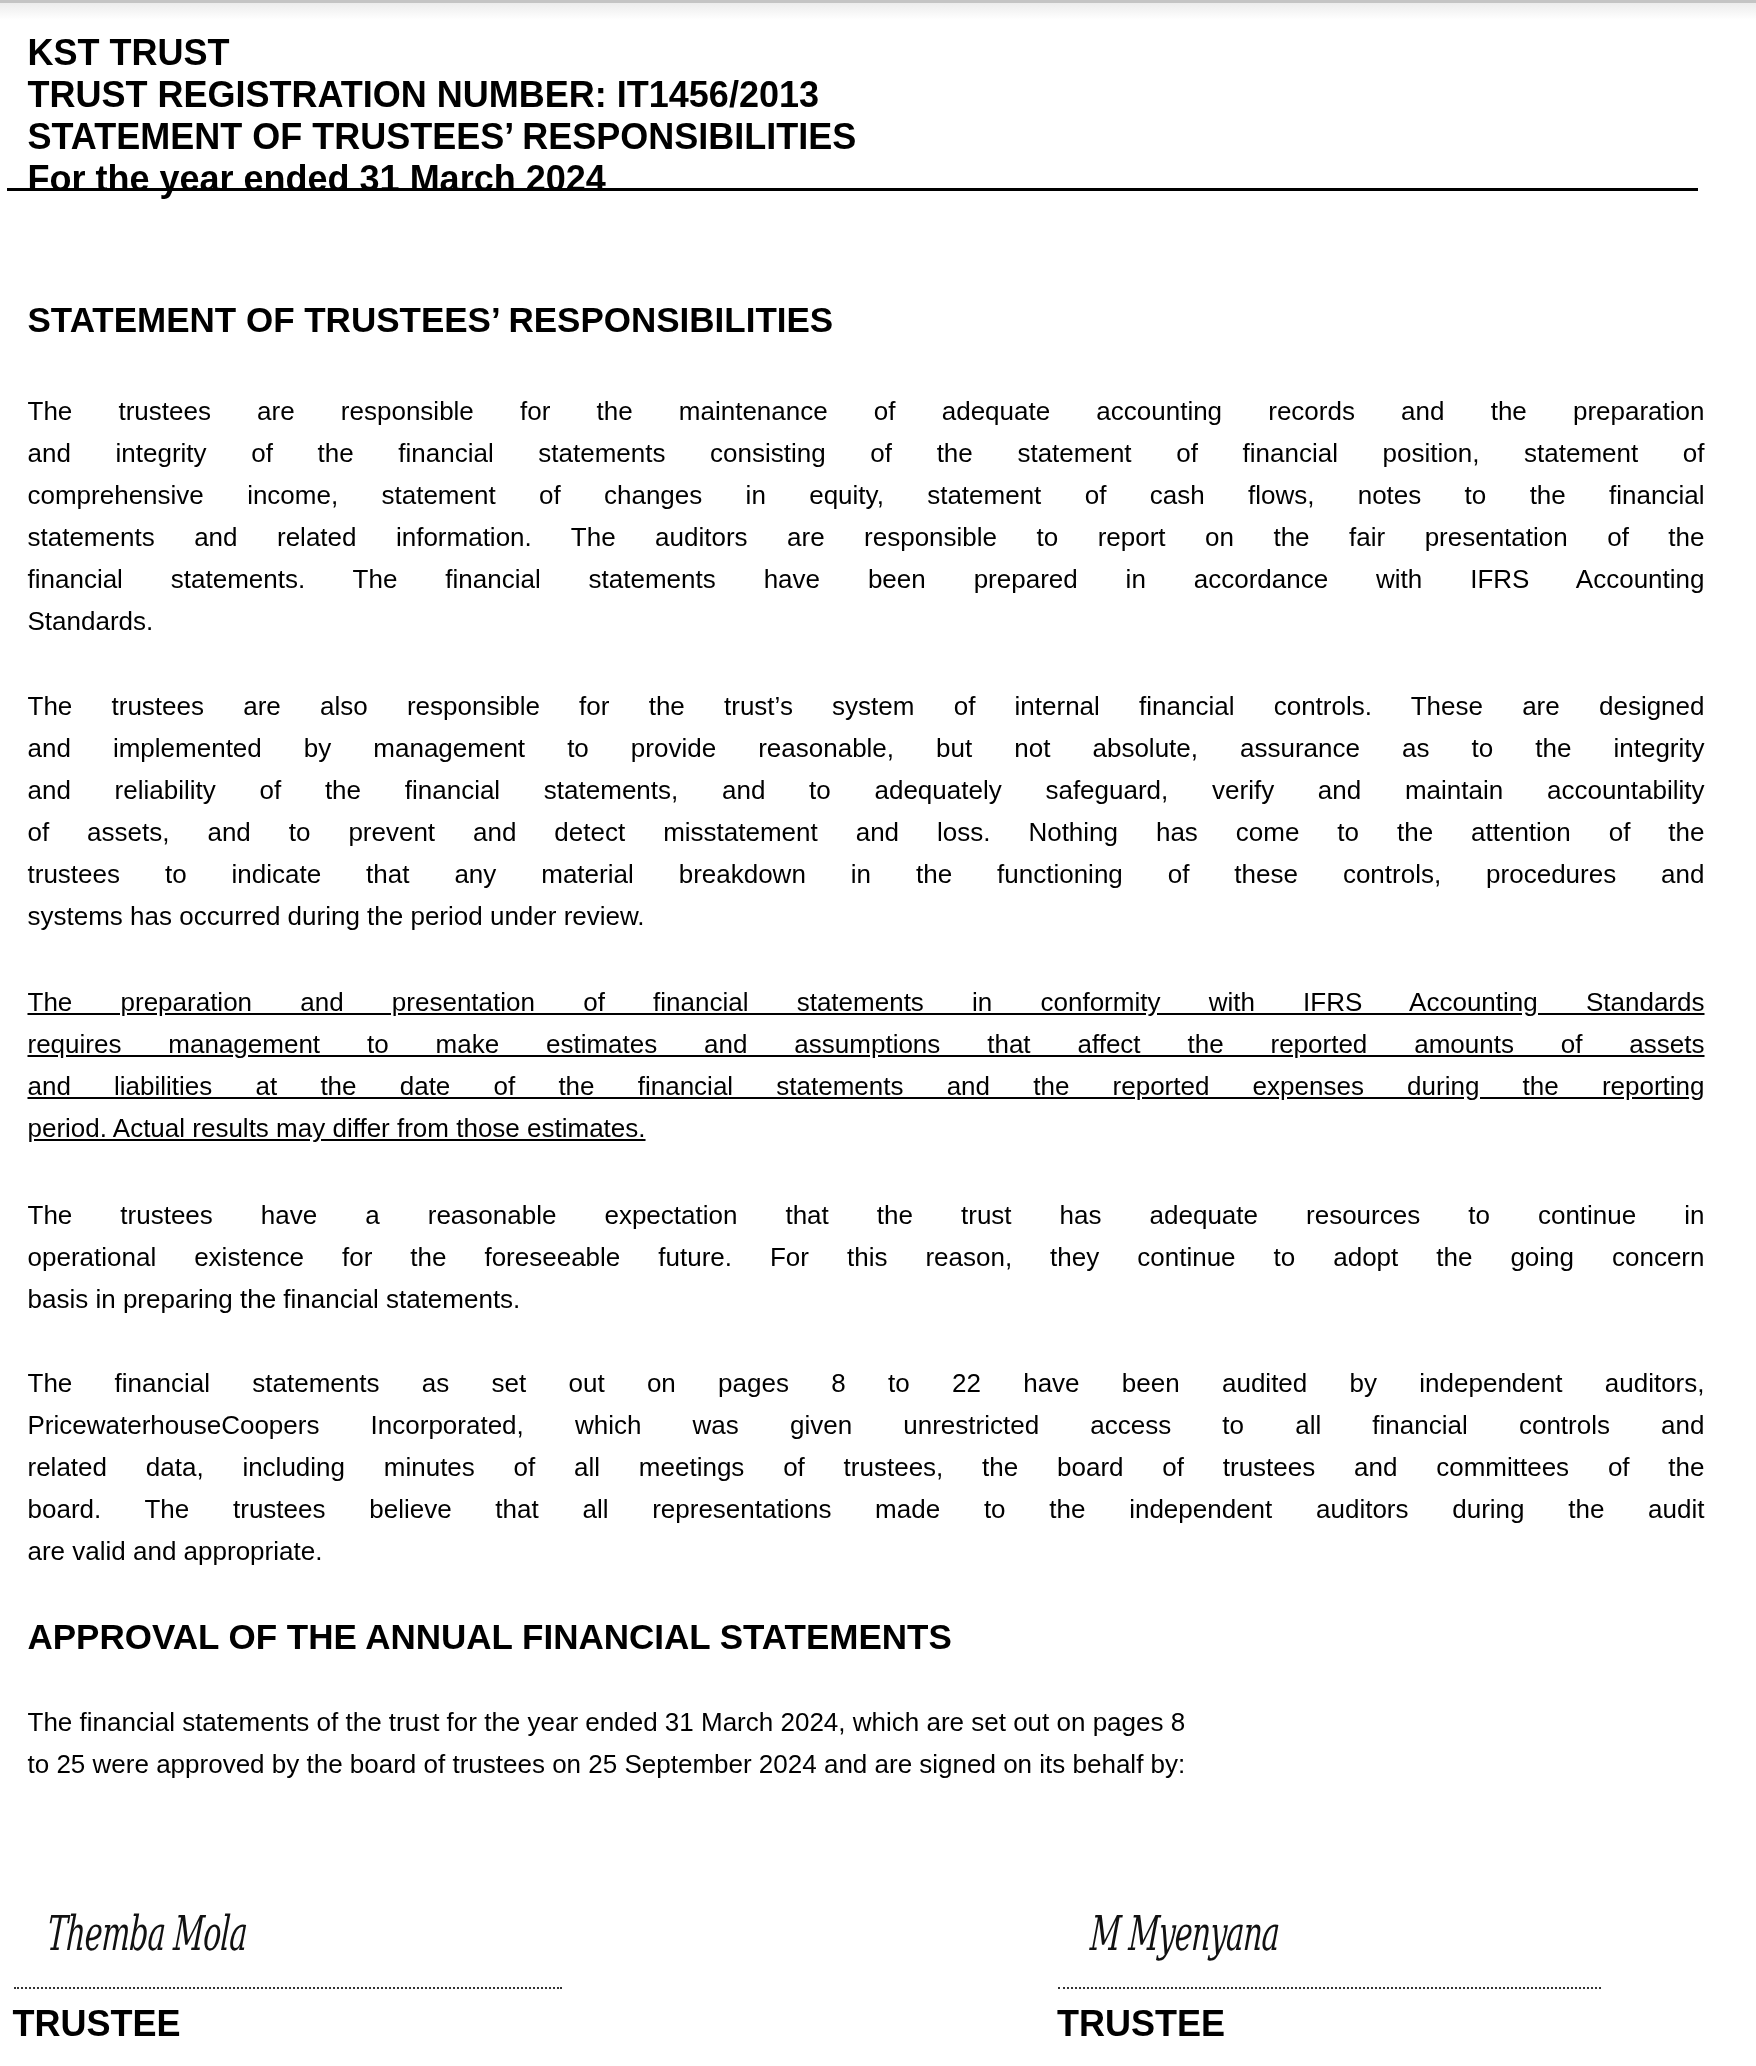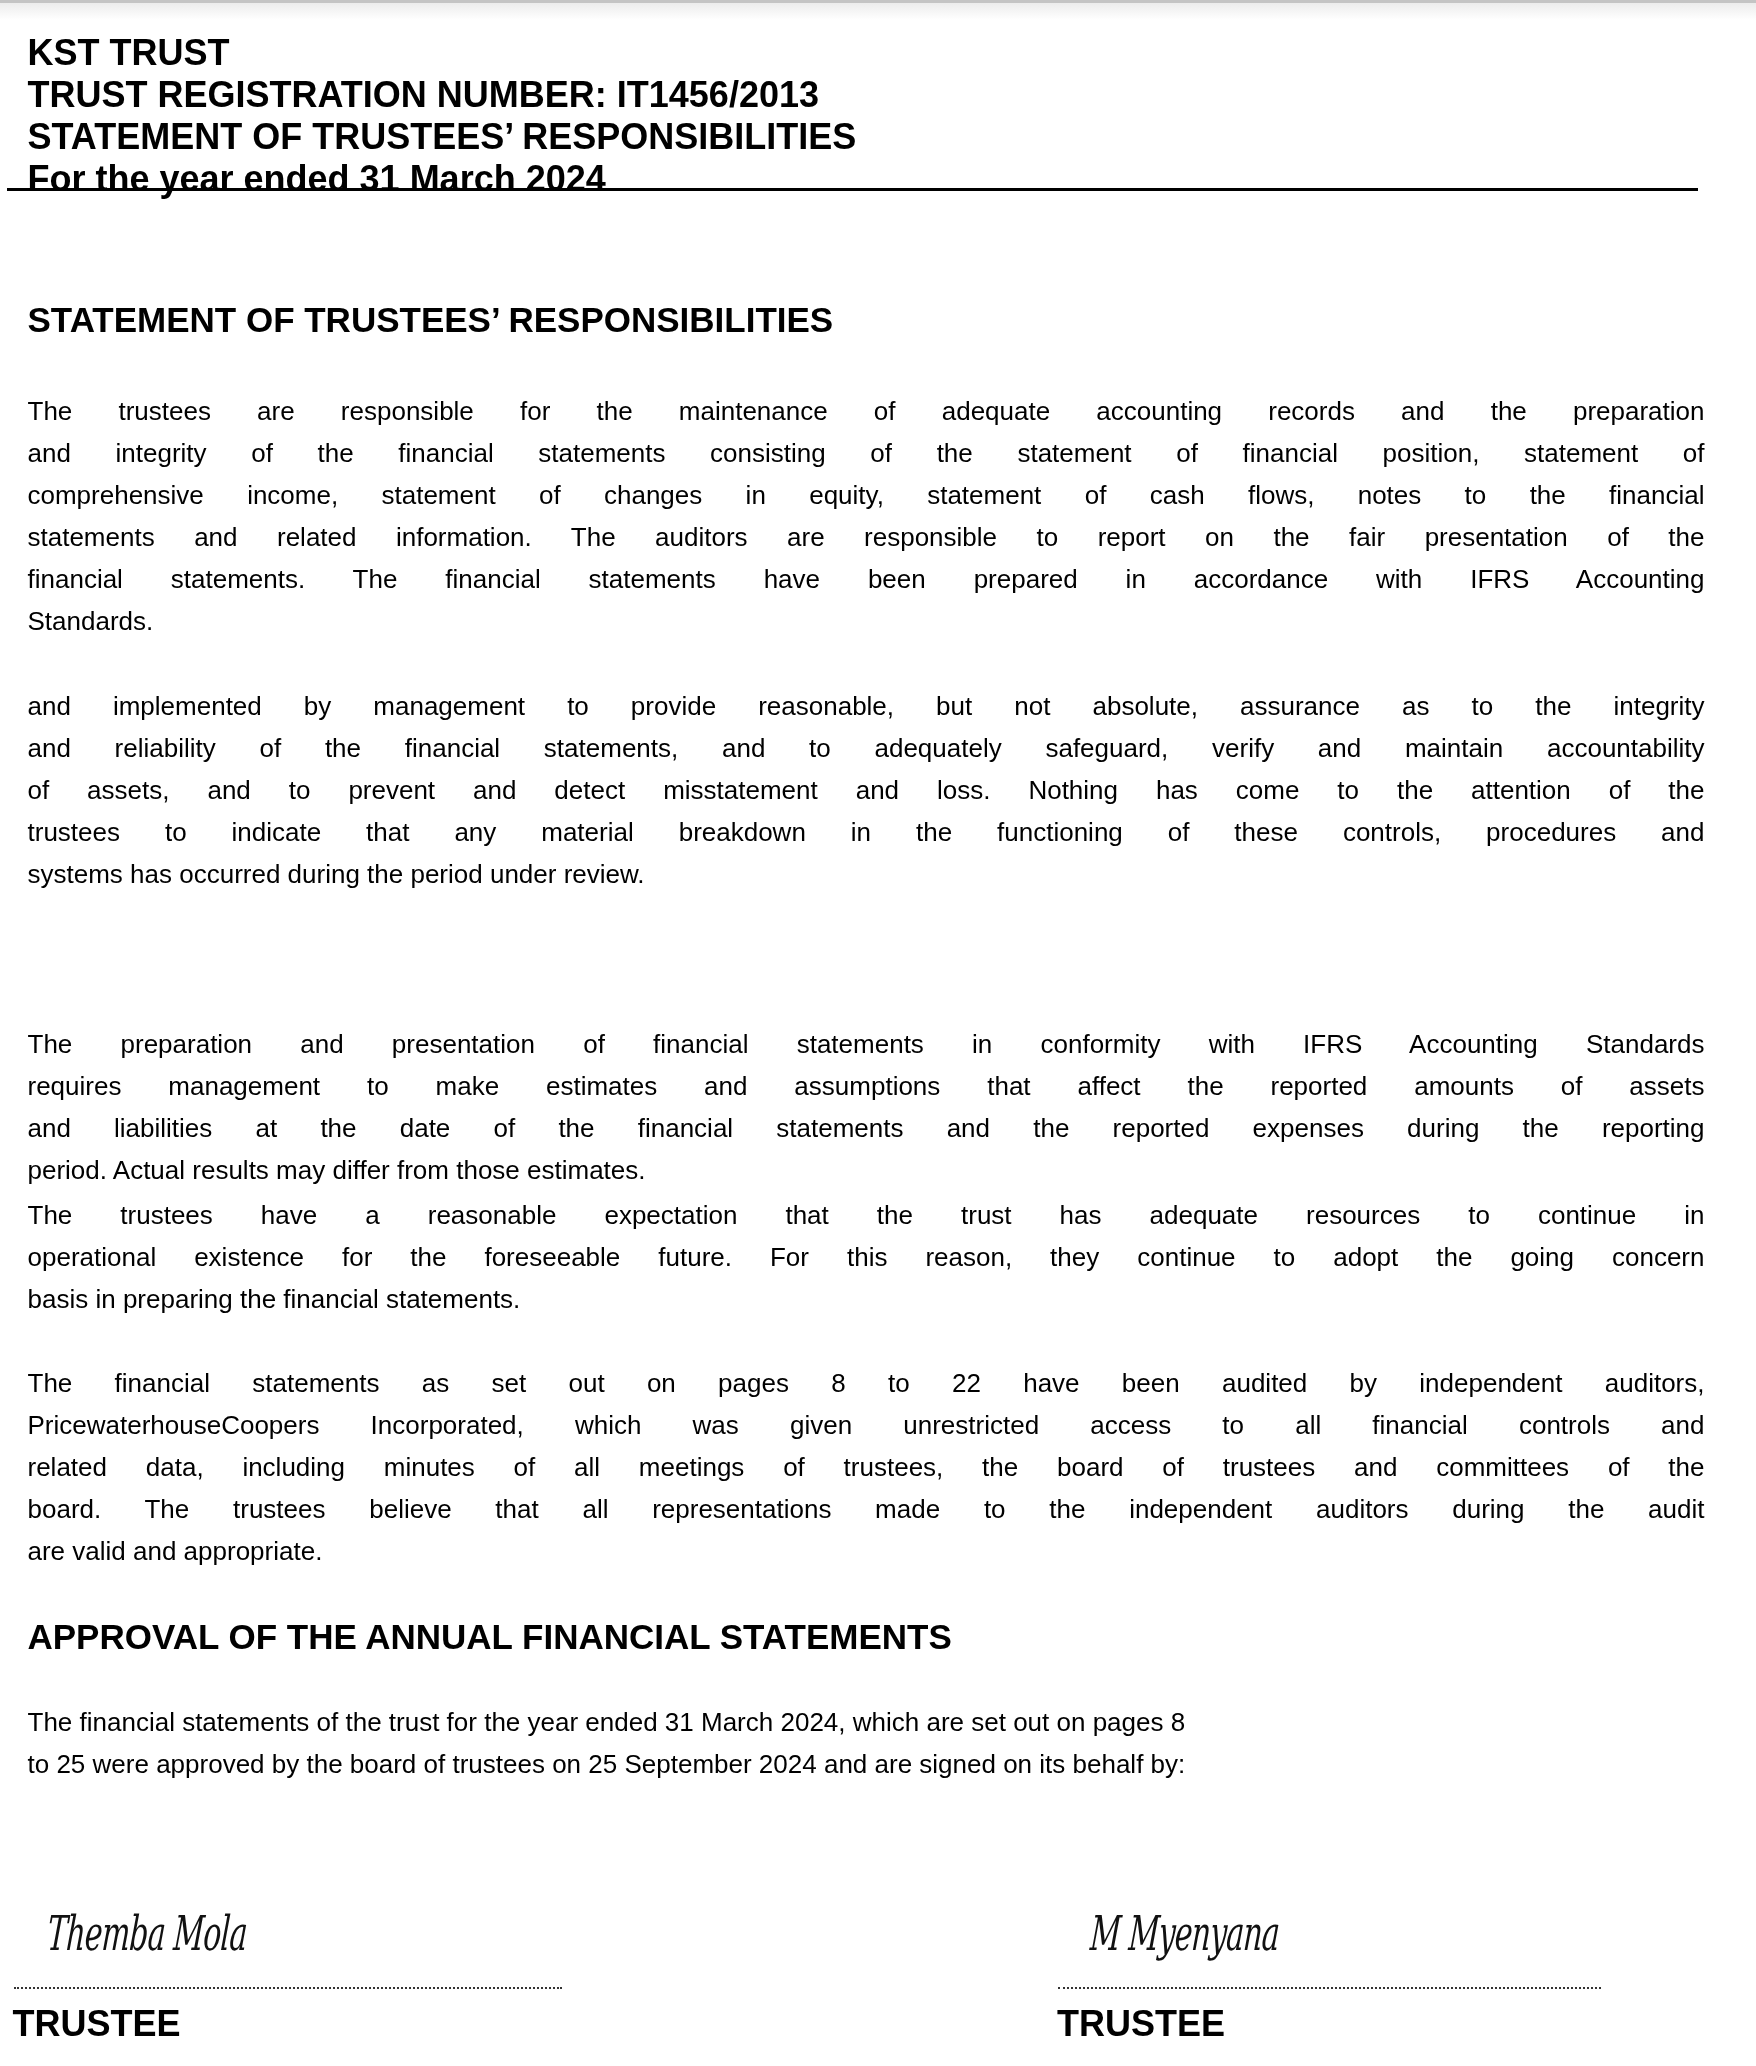--- a/index.html
+++ b/index.html
@@ -111,28 +111,29 @@
 <div class="block para" style="top:375px;">
   <span class="ln">The trustees are responsible for the maintenance of adequate accounting records and the preparation</span>
   <span class="ln">and integrity of the financial statements consisting of the statement of financial position, statement of</span>
   <span class="ln">comprehensive income, statement of changes in equity, statement of cash flows, notes to the financial</span>
   <span class="ln">statements and related information. The auditors are responsible to report on the fair presentation of the</span>
   <span class="ln">financial statements. The financial statements have been prepared in accordance with IFRS Accounting</span>
   <span class="ln last">Standards.</span>
 </div>
 
 <div class="block para" style="top:670px;">
+  <span class="ln">The trustees are also responsible for the trust’s system of internal financial controls. These are designed</span>
   <span class="ln">and implemented by management to provide reasonable, but not absolute, assurance as to the integrity</span>
   <span class="ln">and reliability of the financial statements, and to adequately safeguard, verify and maintain accountability</span>
   <span class="ln">of assets, and to prevent and detect misstatement and loss. Nothing has come to the attention of the</span>
   <span class="ln">trustees to indicate that any material breakdown in the functioning of these controls, procedures and</span>
   <span class="ln last">systems has occurred during the period under review.</span>
 </div>
 
-<div class="block para" style="top:1008px;">
+<div class="block para" style="top:966px;text-decoration:underline;">
   <span class="ln">The preparation and presentation of financial statements in conformity with IFRS Accounting Standards</span>
   <span class="ln">requires management to make estimates and assumptions that affect the reported amounts of assets</span>
   <span class="ln">and liabilities at the date of the financial statements and the reported expenses during the reporting</span>
   <span class="ln last">period. Actual results may differ from those estimates.</span>
 </div>
 
 <div class="block para" style="top:1179px;">
   <span class="ln">The trustees have a reasonable expectation that the trust has adequate resources to continue in</span>
   <span class="ln">operational existence for the foreseeable future. For this reason, they continue to adopt the going concern</span>
   <span class="ln last">basis in preparing the financial statements.</span>

